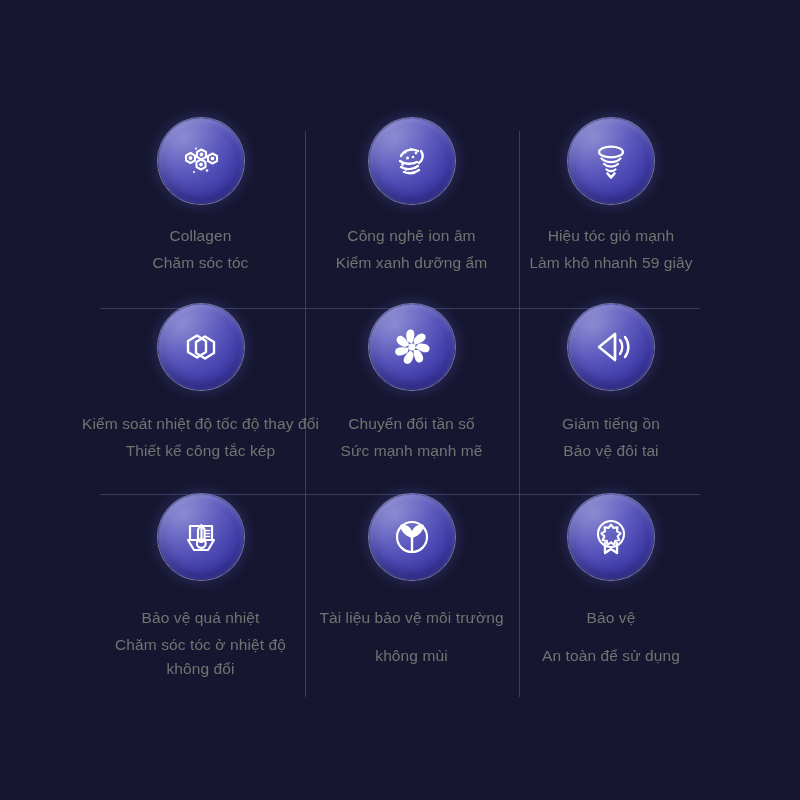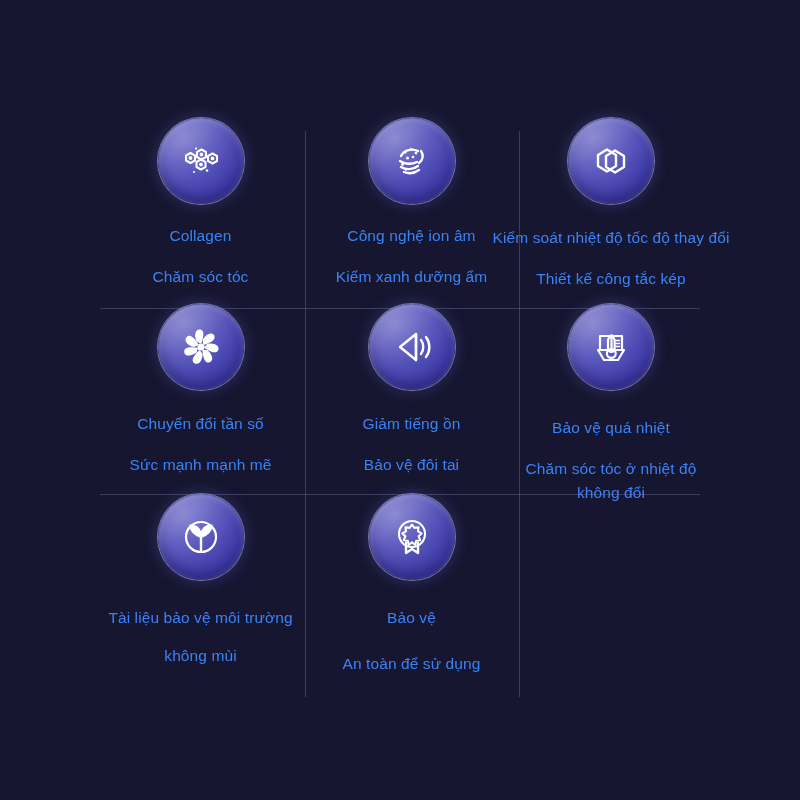--- a/index.html
+++ b/index.html
@@ -89,44 +89,44 @@
   .icon-badge svg {
     width: 48px;
     height: 48px;
     display: block;
     position: relative;
     z-index: 2;
   }
 
   
   .labels {
-    color: #3b82f6;
+    color: #737373;
     font-size: 15.5px;
     line-height: 1.55;
     letter-spacing: .1px;
     white-space: nowrap;
   }
   .labels .line {
     display: block;
   }
   .labels .line + .line {
-    margin-top: 17px;
+    margin-top: 3px;
   }
   .labels.wide {
     white-space: normal;
     width: 230px;
   }
   .cell.r1 .labels { margin-top: 8px; }
   .cell.r2 .labels { margin-top: 10px; }
   .cell.r3 .labels { margin-top: 14px; }
 
   .cell.c1.r2 .labels { width: 240px; text-align: center; }
   .cell.c1.r3 .labels { width: 200px; white-space: normal; }
   .cell.c2.r3 .labels .line + .line { margin-top: 14px; }
-  .cell.c3.r3 .labels .line + .line { margin-top: 22px; }
+  .cell.c3.r3 .labels .line + .line { margin-top: 14px; }
 </style>
 </head>
 <body>
 
 <div class="feature-board">
 
   <div class="divider v v1"></div>
   <div class="divider v v2"></div>
   <div class="divider h h1"></div>
   <div class="divider h h2"></div>
@@ -172,20 +172,35 @@
           <circle cx="21" cy="27" r="1.3" fill="#ffffff" stroke="none"></circle>
           <circle cx="18" cy="32.5" r="1.2" fill="#ffffff" stroke="none"></circle>
         </svg>
       </div>
       <div class="labels">
         <span class="line">Công nghệ ion âm</span>
         <span class="line">Kiểm xanh dưỡng ẩm</span>
       </div>
     </div>
 
+    <div class="cell r1 c3">
+      <div class="icon-badge">
+        <svg viewBox="0 0 48 48" fill="none" stroke="#ffffff" stroke-width="2.2" stroke-linecap="round">
+          <ellipse cx="24" cy="15" rx="12" ry="5.4"></ellipse>
+          <path d="M14.5 21.5c2.6 2.6 6 3.6 9.5 3.6s6.9-1 9.5-3.6"></path>
+          <path d="M17 27c2 1.8 4.5 2.6 7 2.6s5-0.8 7-2.6"></path>
+          <path d="M19.5 32.5c1.4 1.1 3 1.6 4.5 1.6s3.1-0.5 4.5-1.6"></path>
+          <path d="M20.5 36.5 24 40.5 27.5 36.5" stroke-width="2.6" stroke-linejoin="round"></path>
+        </svg>
+      </div>
+      <div class="labels">
+        <span class="line">Hiệu tóc gió mạnh</span>
+        <span class="line">Làm khô nhanh 59 giây</span>
+      </div>
+    </div>
 
     <div class="cell r2 c1">
       <div class="icon-badge">
         <svg viewBox="0 0 48 48" fill="none" stroke="#ffffff" stroke-width="2.4" stroke-linejoin="round" stroke-linecap="round">
           <path d="M11 18 20 12.5 29 18 29 29 20 34.5 11 29Z"></path>
           <path d="M19 19 28 13.5 37 19 37 30 28 35.5 19 30Z"></path>
         </svg>
       </div>
       <div class="labels wide">
         <span class="line">Kiểm soát nhiệt độ tốc độ thay đổi</span>

